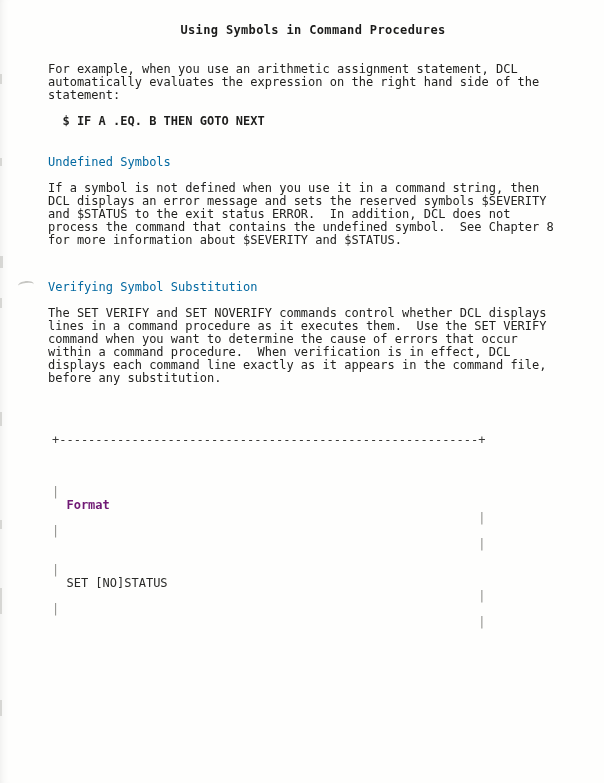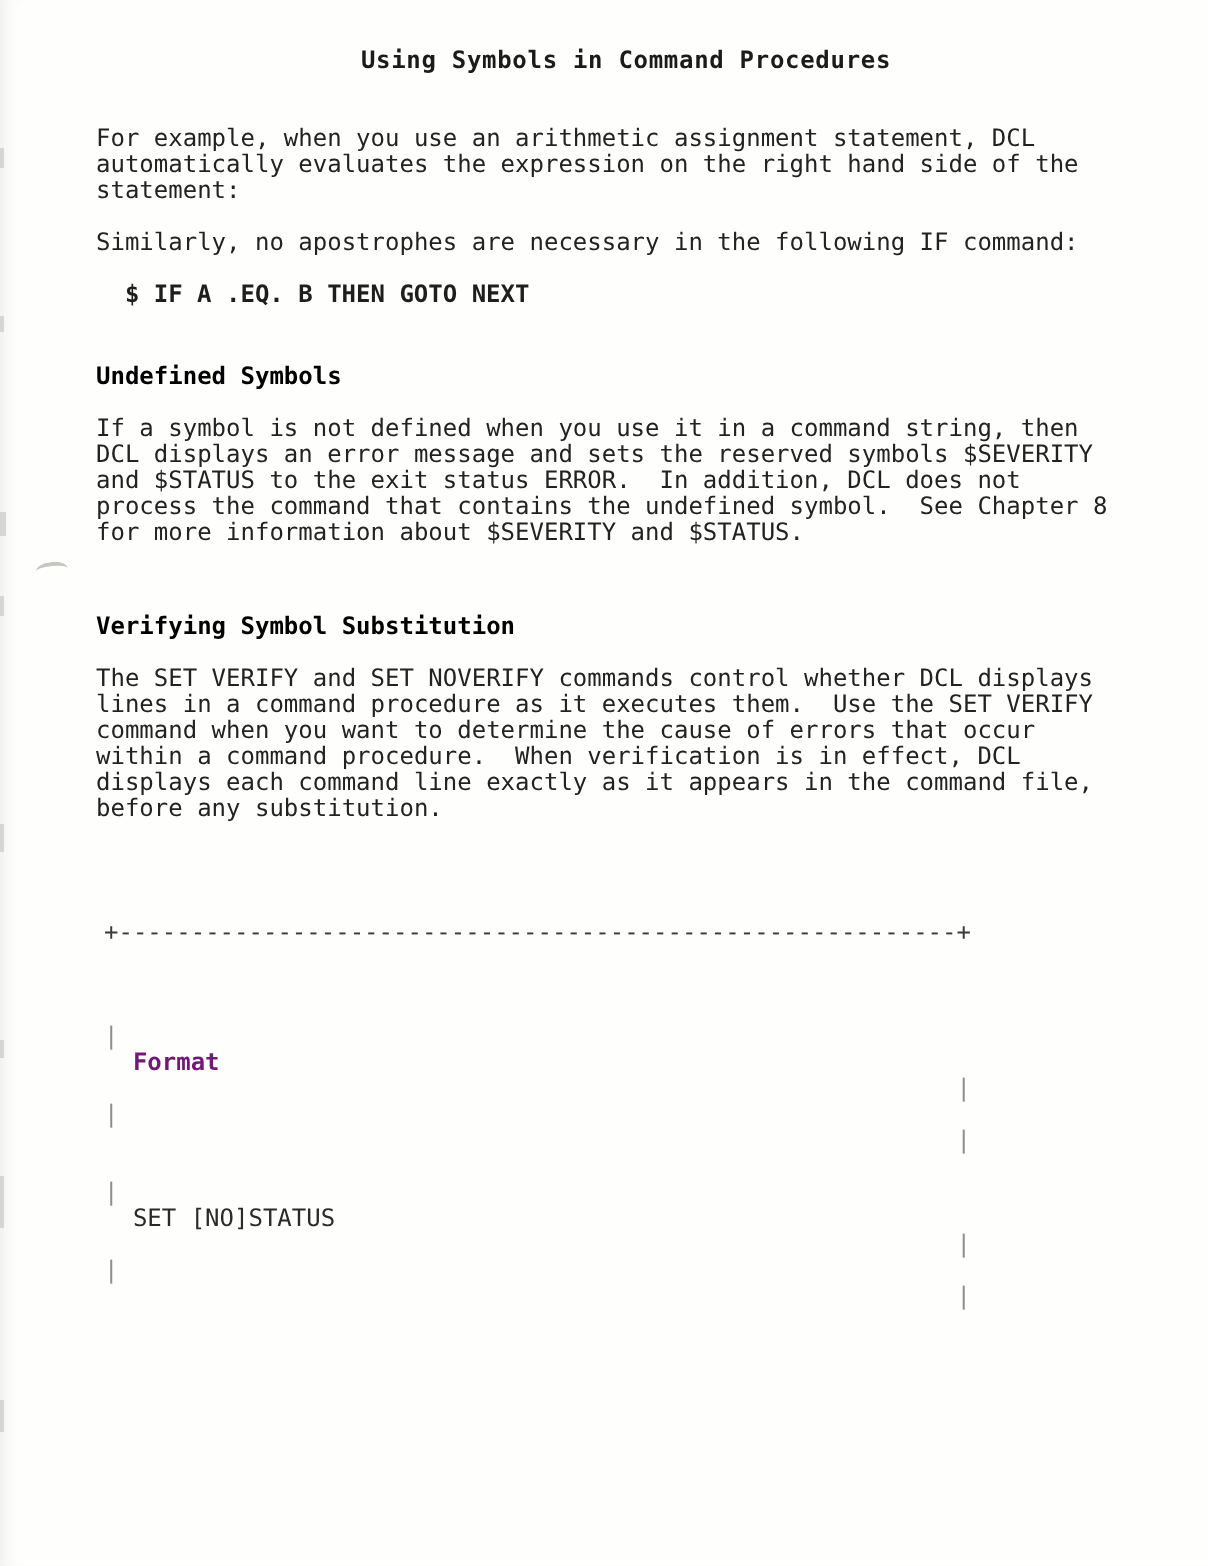--- a/index.html
+++ b/index.html
@@ -9,21 +9,21 @@
     background:#fefefd;
     overflow:hidden;
     font-family:"DejaVu Sans Mono","Liberation Mono",monospace;
     font-size:12px;line-height:13px;
     color:#222220;
     box-shadow:inset 8px 0 10px -8px rgba(0,0,0,0.10);
   }
   .content{padding:24px 0 0 48px;width:530px;}
   .para{white-space:pre-wrap;margin:0;}
   .hdr{text-align:center;font-weight:bold;letter-spacing:0.35px;color:#1b1b1a;}
-  .heading{font-weight:bold;color:#000000;}
+  .heading{font-weight:normal;color:#0369a1;}
   .code{font-weight:bold;margin-left:2ch;white-space:pre;color:#1e1e1d;}
   .mt13{margin-top:13px}.mt23{margin-top:23px}.mt26{margin-top:26px}
   .mt28{margin-top:28px}.mt34{margin-top:34px}
   
   .fbox{width:60ch;margin-left:4px;white-space:pre;color:#2a2a28;}
   .bline{height:13px;white-space:pre;color:#3a3a38;}
   .brow{position:relative;height:13px;}
   .pl{position:absolute;left:0;color:#8e8e8a;}
   .pr{position:absolute;right:0;color:#8e8e8a;}
   .c1{position:absolute;left:2ch;}
@@ -52,21 +52,20 @@
   <div class="content">
 
     <div class="hdr">Using Symbols in Command Procedures</div>
 
     <div class="para mt26">For example, when you use an arithmetic assignment statement, DCL
 automatically evaluates the expression on the right hand side of the
 statement:</div>
 
 
 
-    <div class="para mt13">Similarly, no apostrophes are necessary in the following IF command:</div>
 
     <div class="code mt13">$ IF A .EQ. B THEN GOTO NEXT</div>
 
 
     <div class="heading mt28">Undefined Symbols</div>
 
     <div class="para mt13">If a symbol is not defined when you use it in a command string, then
 DCL displays an error message and sets the reserved symbols $SEVERITY
 and $STATUS to the exit status ERROR.  In addition, DCL does not
 process the command that contains the undefined symbol.  See Chapter 8

